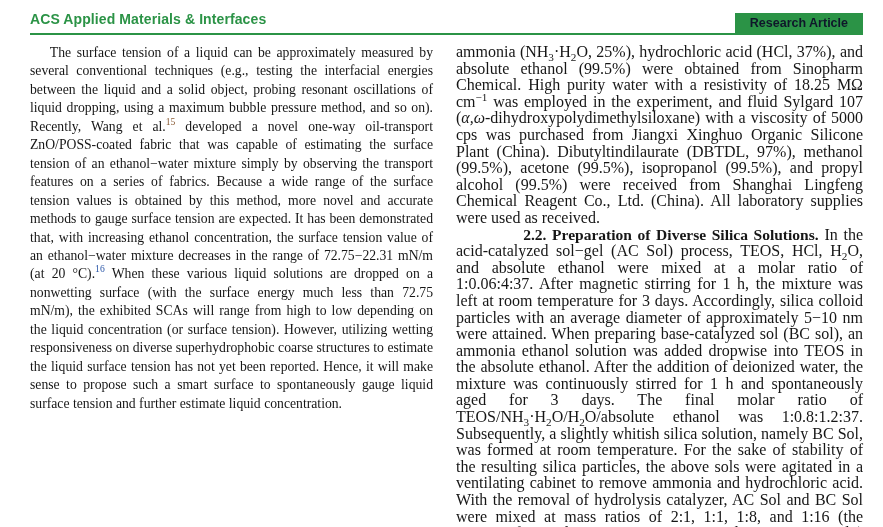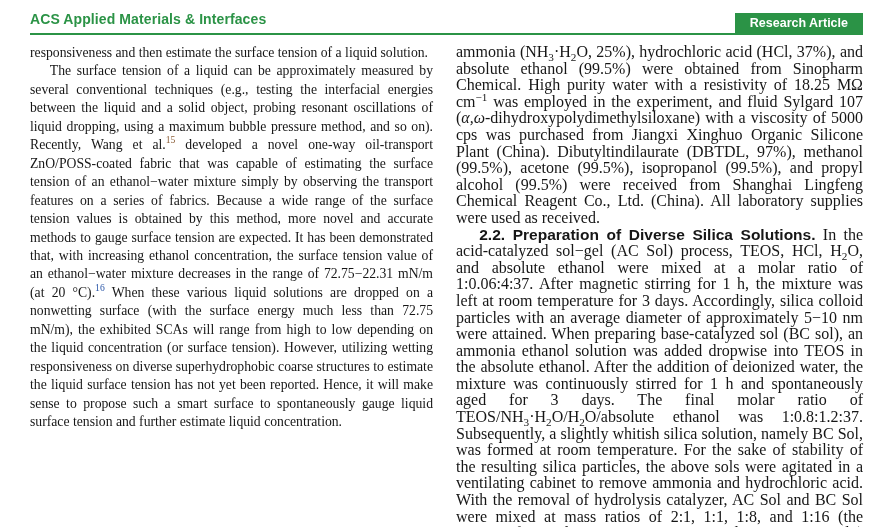--- a/index.html
+++ b/index.html
@@ -14,21 +14,21 @@
   .journal-title {
     position: absolute; top: 11px; left: 30px;
     font-family: "Liberation Sans", sans-serif;
     font-weight: bold; font-size: 14px; letter-spacing: 0.1px;
     color: var(--accent, #2b9346);
     white-space: nowrap;
   }
   .badge {
     position: absolute; top: 13px; right: 20px;
     background: var(--accent, #2b9346);
-    color: #ffffff;
+    color: #0f172a;
     font-family: "Liberation Sans", sans-serif;
     font-weight: bold; font-size: 12.5px;
     padding: 3px 15px 4px 15px;
     white-space: nowrap;
   }
   .header-rule {
     position: absolute; top: 33px; left: 30px; right: 20px;
     height: 2px; background: var(--accent, #2b9346);
   }
   .columns {
@@ -39,35 +39,34 @@
   .col-left  { width: 403px; font-size: 13.7px; line-height: 18.45px; }
   .col-right { flex: 1;      font-size: 16px; line-height: 16.6px; }
   .para { text-align: justify; }
   .para.indent { text-indent: 1.45em; }
   .sub { vertical-align: sub;   font-size: 0.70em; line-height: 0; }
   .sup { vertical-align: super; font-size: 0.70em; line-height: 0; }
   .ref15 { color: var(--ref-brown, #8a5c35); }
   .ref16 { color: var(--ref-blue, #2b57a8); }
   .i { font-style: italic; }
   .bh {
-    font-family: Liberation Sans, sans-serif;
-    font-weight: bold; font-size: 0.97em;
+    font-family: Liberation Serif, serif;
+    font-weight: bold; font-size: 0.97em; margin-left: 44px;
   }
 </style>
 </head>
 <body>
 
 <div class="journal-title">ACS Applied Materials &amp; Interfaces</div>
 
 <div class="badge">Research Article</div>
 
 <div class="header-rule"></div>
 
 <div class="columns">
   <div class="col col-left">
-      <p class="para"><span>responsiveness and then estimate the surface tension of a liquid solution.</span></p>
       <p class="para indent"><span>The surface tension of a liquid can be approximately measured by several conventional techniques (e.g., testing the interfacial energies between the liquid and a solid object, probing resonant oscillations of liquid dropping, using a maximum bubble pressure method, and so on). Recently, Wang et al.</span><span class="sup ref15">15</span><span> developed a novel one-way oil-transport ZnO/POSS-coated fabric that was capable of estimating the surface tension of an ethanol−water mixture simply by observing the transport features on a series of fabrics. Because a wide range of the surface tension values is obtained by this method, more novel and accurate methods to gauge surface tension are expected. It has been demonstrated that, with increasing ethanol concentration, the surface tension value of an ethanol−water mixture decreases in the range of 72.75−22.31 mN/m (at 20 °C).</span><span class="sup ref16">16</span><span> When these various liquid solutions are dropped on a nonwetting surface (with the surface energy much less than 72.75 mN/m), the exhibited SCAs will range from high to low depending on the liquid concentration (or surface tension). However, utilizing wetting responsiveness on diverse superhydrophobic coarse structures to estimate the liquid surface tension has not yet been reported. Hence, it will make sense to propose such a smart surface to spontaneously gauge liquid surface tension and further estimate liquid concentration.</span></p>
     </div>
   <div class="col col-right">
       <p class="para"><span>ammonia (NH</span><span class="sub">3</span><span>·H</span><span class="sub">2</span><span>O, 25%), hydrochloric acid (HCl, 37%), and absolute ethanol (99.5%) were obtained from Sinopharm Chemical. High purity water with a resistivity of 18.25 MΩ cm</span><span class="sup">−1</span><span> was employed in the experiment, and fluid Sylgard 107 (</span><span class="i">α,ω</span><span>-dihydroxypolydimethylsiloxane) with a viscosity of 5000 cps was purchased from Jiangxi Xinghuo Organic Silicone Plant (China). Dibutyltindilaurate (DBTDL, 97%), methanol (99.5%), acetone (99.5%), isopropanol (99.5%), and propyl alcohol (99.5%) were received from Shanghai Lingfeng Chemical Reagent Co., Ltd. (China). All laboratory supplies were used as received.</span></p>
       <p class="para indent"><span class="bh">2.2. Preparation of Diverse Silica Solutions.</span><span> In the acid-catalyzed sol−gel (AC Sol) process, TEOS, HCl, H</span><span class="sub">2</span><span>O, and absolute ethanol were mixed at a molar ratio of 1:0.06:4:37. After magnetic stirring for 1 h, the mixture was left at room temperature for 3 days. Accordingly, silica colloid particles with an average diameter of approximately 5−10 nm were attained. When preparing base-catalyzed sol (BC sol), an ammonia ethanol solution was added dropwise into TEOS in the absolute ethanol. After the addition of deionized water, the mixture was continuously stirred for 1 h and spontaneously aged for 3 days. The final molar ratio of TEOS/NH</span><span class="sub">3</span><span>·H</span><span class="sub">2</span><span>O/H</span><span class="sub">2</span><span>O/absolute ethanol was 1:0.8:1.2:37. Subsequently, a slightly whitish silica solution, namely BC Sol, was formed at room temperature. For the sake of stability of the resulting silica particles, the above sols were agitated in a ventilating cabinet to remove ammonia and hydrochloric acid. With the removal of hydrolysis catalyzer, AC Sol and BC Sol were mixed at mass ratios of 2:1, 1:1, 1:8, and 1:16 (the content of BC sol was 33.33, 50, 88.89, and 94%, respectively) under magnetic stirring for 30 min to produce different acid−base-catalyzed hybrid silica solutions (collectively called AC/BC Sol).</span></p>
     </div>
 </div>
 
 </body></html>

